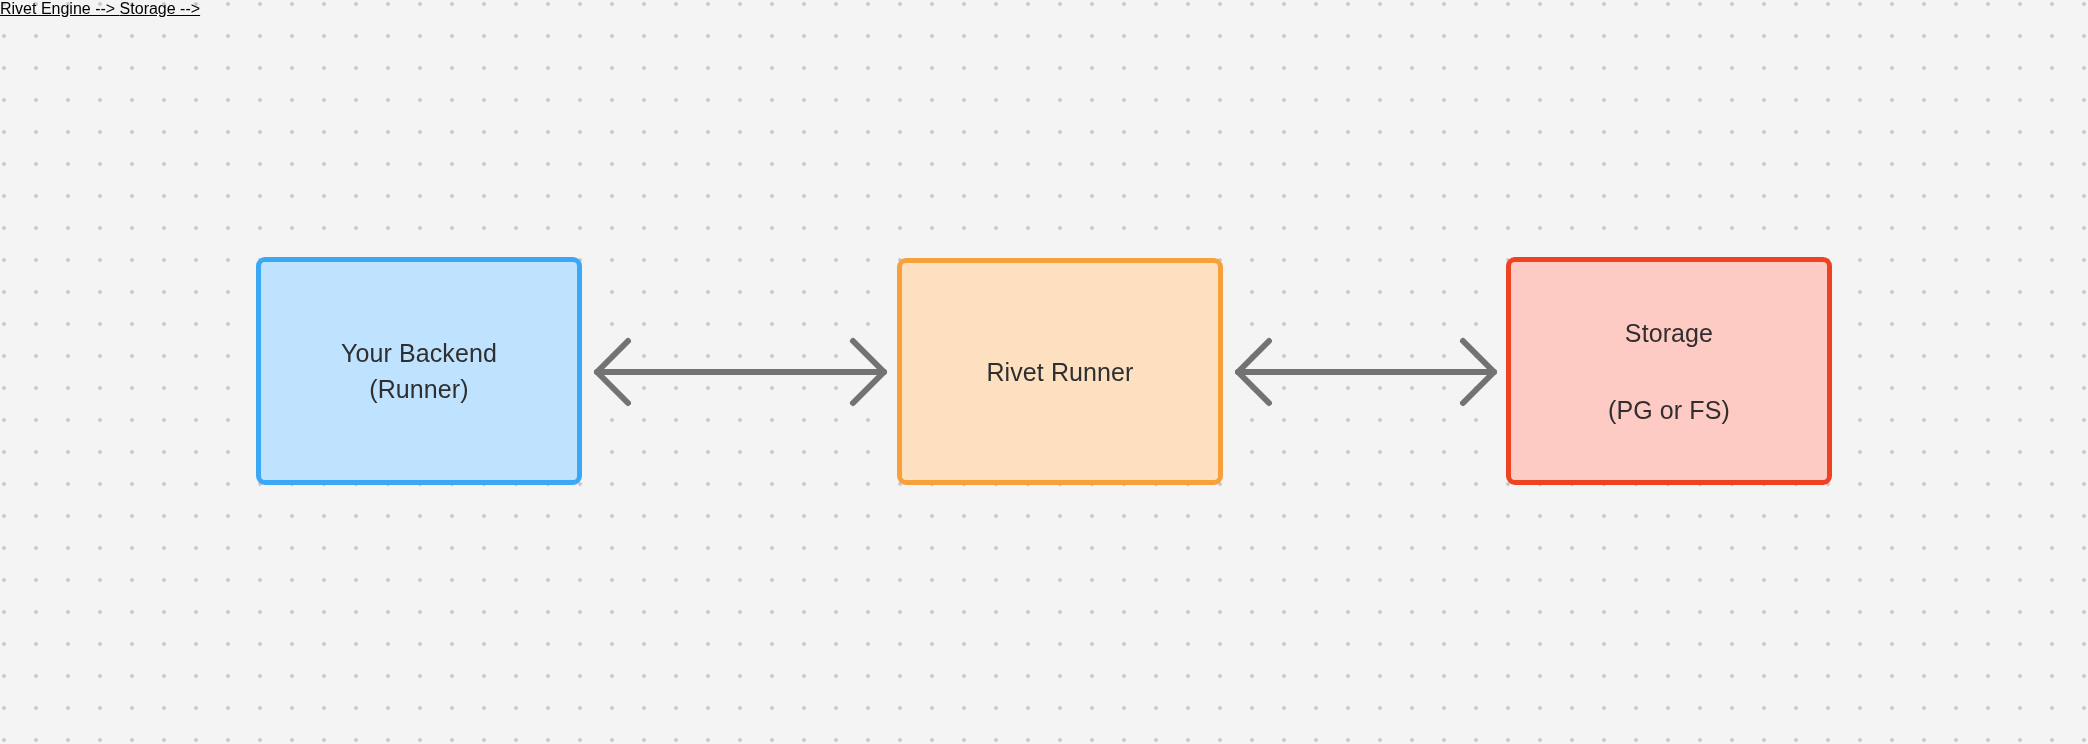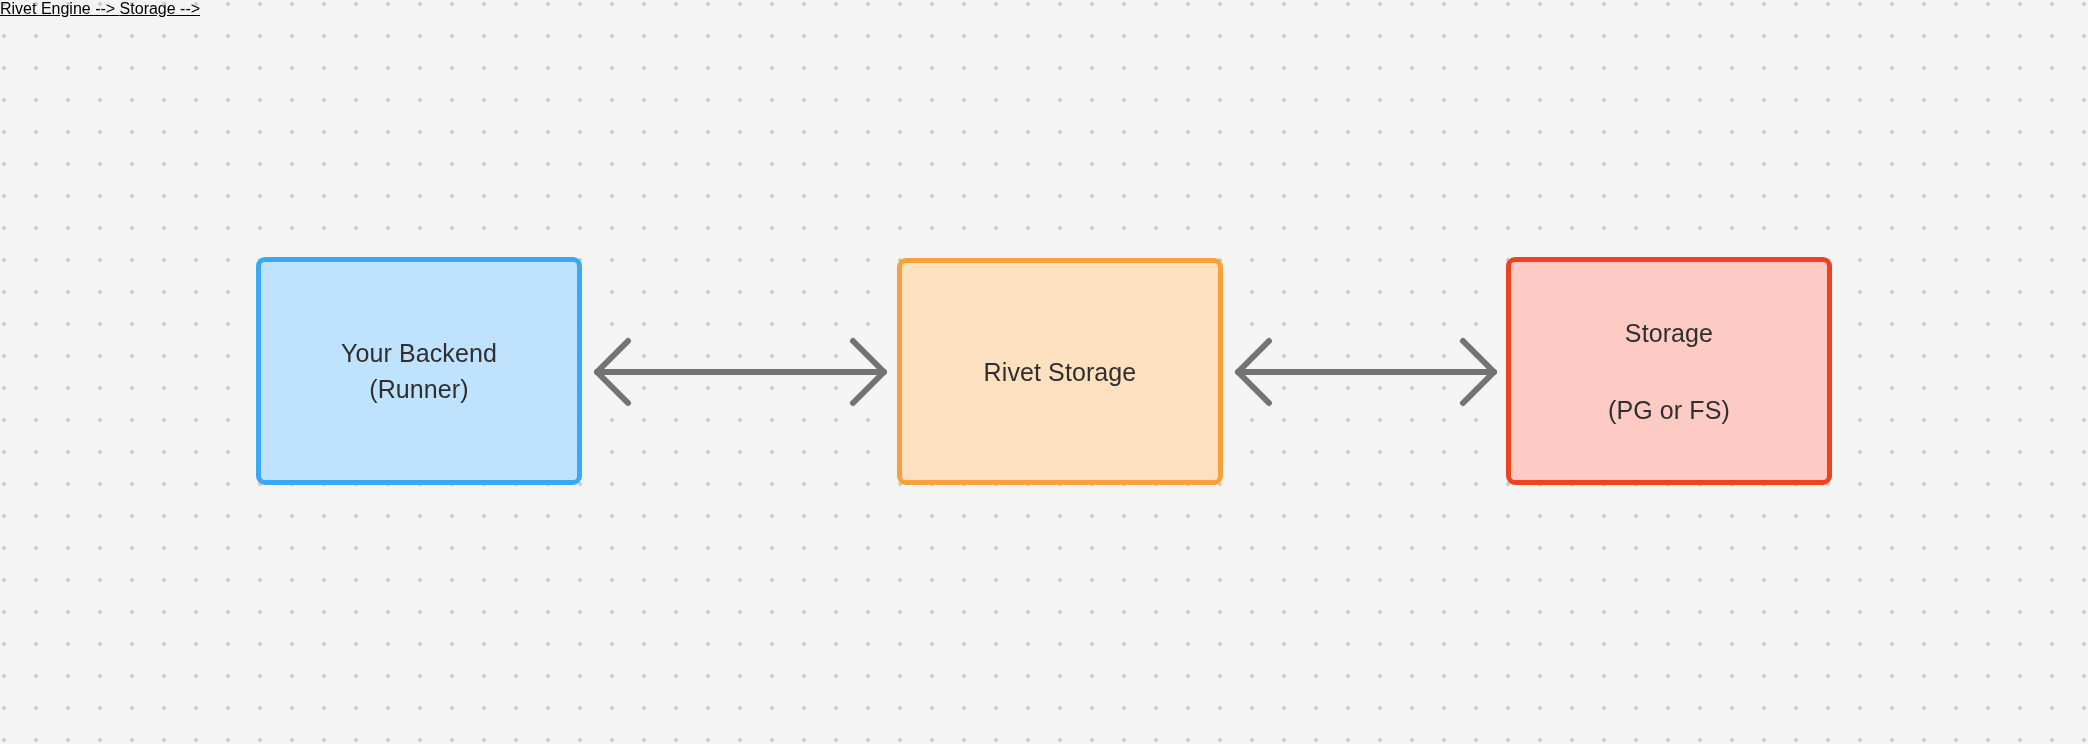--- a/index.html
+++ b/index.html
@@ -110,21 +110,21 @@
       <polyline points="1463,341 1494,372 1463,403"></polyline>
     </g>
   </svg>
 
   <div class="node" id="node-backend">
     <span class="line">Your Backend</span>
     <span class="line">(Runner)</span>
   </div>
 
   <div class="node" id="node-engine">
-    <span class="line">Rivet Storage</span>
+    <span class="line">Rivet Runner</span>
   </div>
 
   <div class="node" id="node-storage">
     <span class="line">Storage</span>
     <span class="line">(PG or FS)</span>
   </div>
 
 </div>
 
 </body></html>

